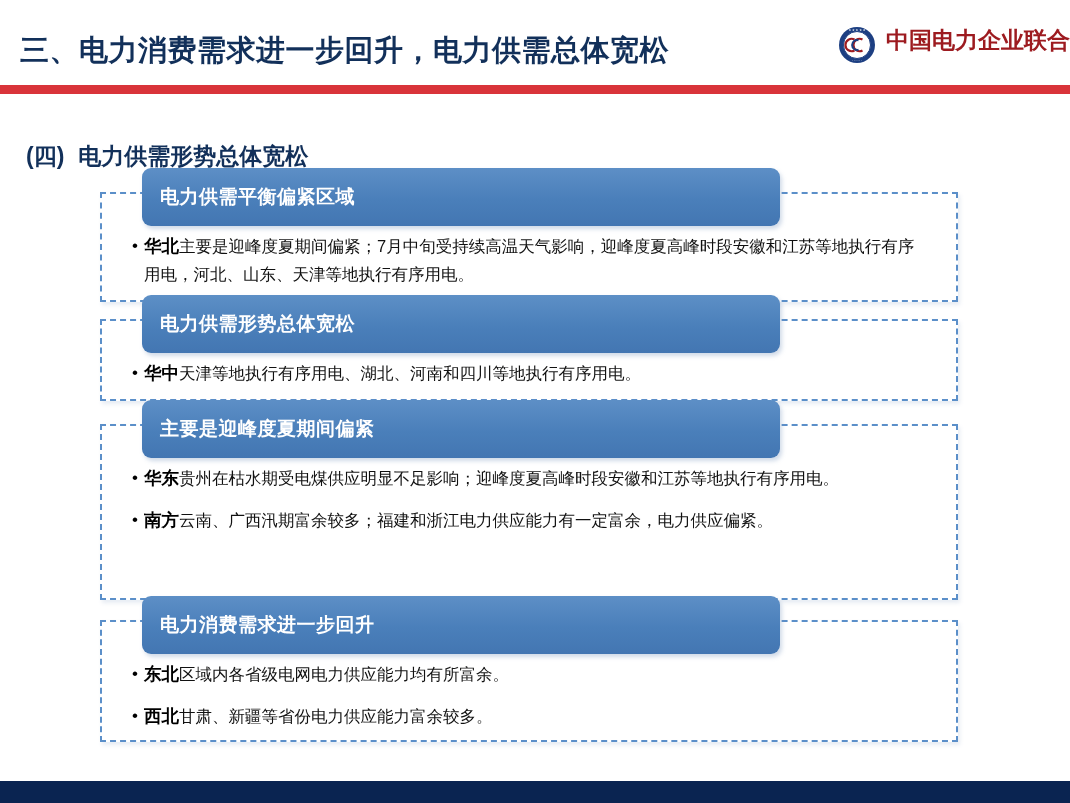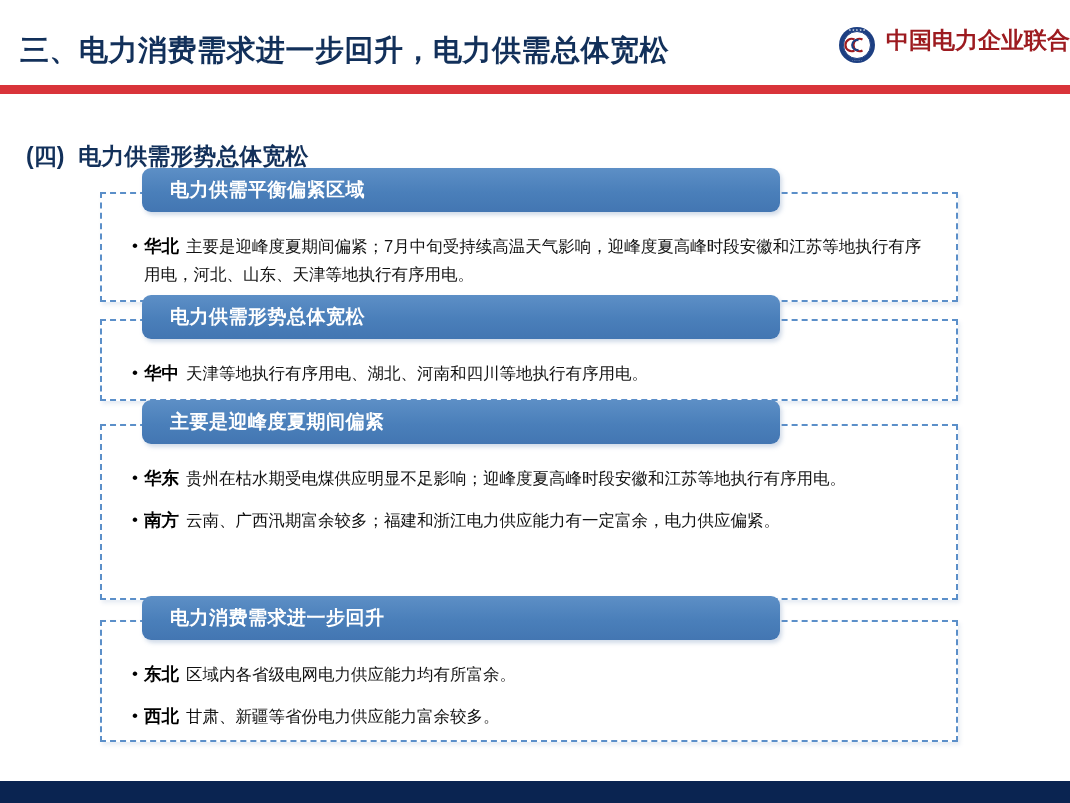--- a/index.html
+++ b/index.html
@@ -97,32 +97,32 @@
     position: absolute;
     left: 0; top: 24px;
     width: 858px;
     border: 2px dashed #5b8fc9;
     background: #ffffff;
     box-shadow: 2px 3px 4px rgba(120,150,190,0.18);
   }
   .panel-title {
     position: absolute;
     left: 42px; top: 0px;
-    height: 44px;
+    height: 58px;
     width: 638px;
     background: linear-gradient(180deg,#5d8fc6 0%, #4a7fba 55%, #4376b2 100%);
     border-radius: 9px;
     box-shadow: 2px 3px 4px rgba(120,150,190,0.35);
     color: #ffffff;
     font-size: 19px;
     font-weight: bold;
     letter-spacing: 0.5px;
     display: flex;
     align-items: center;
-    padding-left: 28px;
+    padding-left: 18px;
     z-index: 3;
     white-space: nowrap;
   }
   .panel-body {
     padding: 38px 30px 14px 28px;
   }
   .bullet-row {
     display: flex;
     align-items: flex-start;
     margin-bottom: 14px;
@@ -140,21 +140,20 @@
   .bullet-text {
     flex: 1 1 auto;
     font-size: 16.5px;
     line-height: 28px;
     color: #111111;
     text-indent: 0;
   }
   .bullet-text .region {
     font-weight: bold;
     font-size: 17.5px;
-    margin-right: 7px;
     color: #000000;
   }
 
   
   #footer-bar {
     position: absolute;
     left: 0; top: 781px;
     width: 1070px; height: 22px;
     background: #0a2451;
   }

